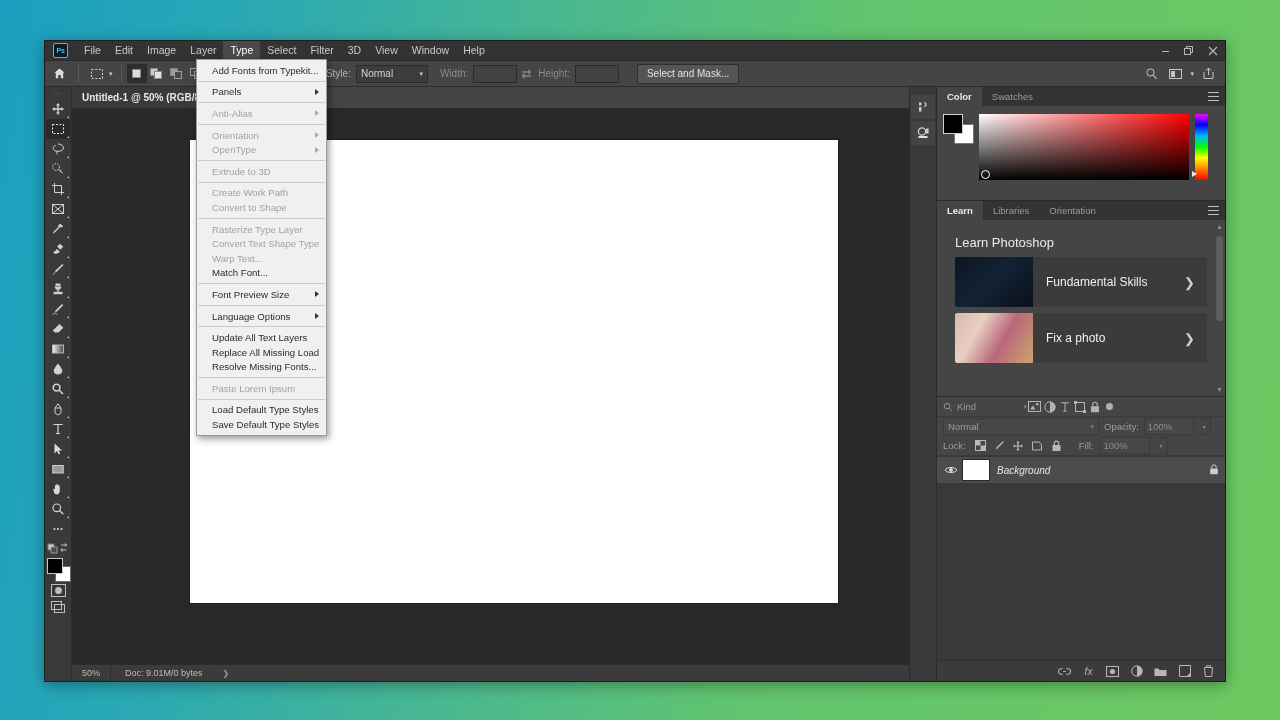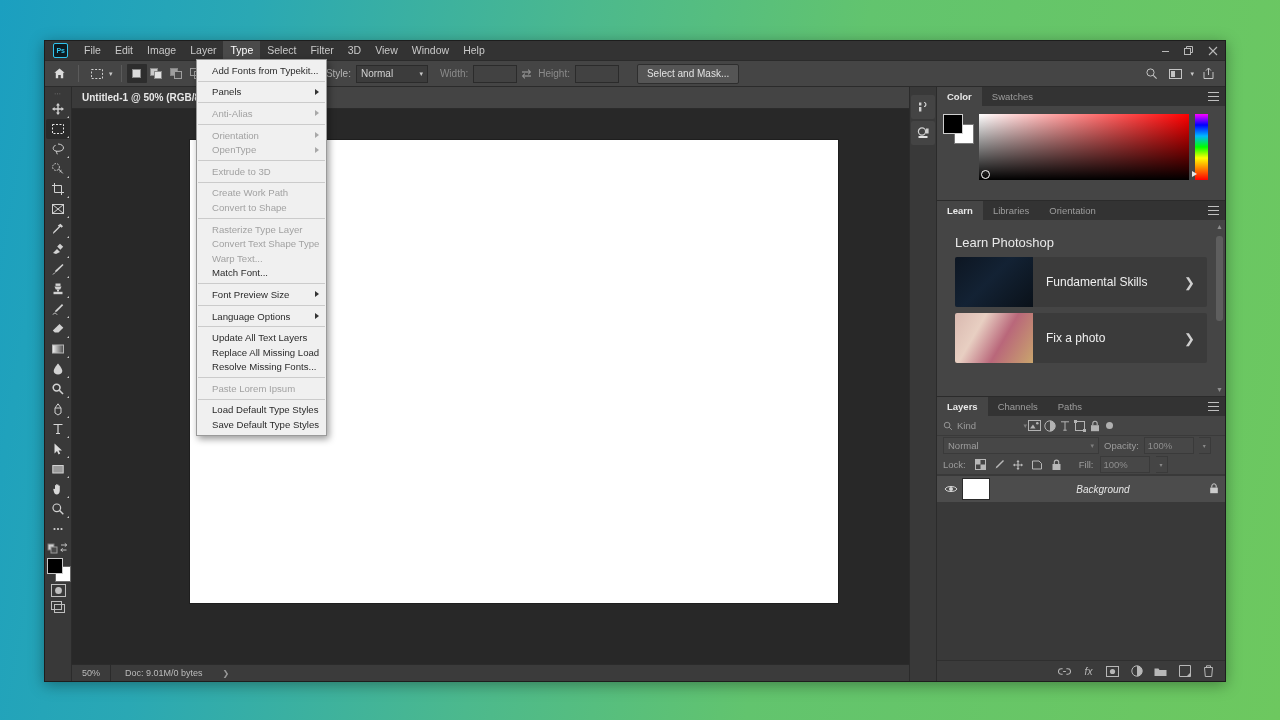--- a/index.html
+++ b/index.html
@@ -178,21 +178,21 @@
     display:flex;align-items:center;padding:0 3px;}
   .lp-spin{width:11px;height:15px;border:1px solid #3a3a3a;border-left:none;color:#8a8a8a;font-size:6px;
     display:flex;align-items:center;justify-content:center;}
   .lp-lock{height:19px;background:#454545;display:flex;align-items:center;padding:0 6px;gap:6px;}
   .lp-locktxt{font-size:9.5px;color:#9d9d9d;margin-right:2px;}
   .lp-lockicon{width:13px;height:13px;display:flex;align-items:center;justify-content:center;color:#b8b8b8;}
   .lp-list{flex:1 1 auto;background:#393939;padding-top:2px;}
   .lp-row{height:26px;background:#4c4c4c;display:flex;align-items:center;padding:0 6px;}
   .lp-eye{width:16px;display:flex;justify-content:center;color:#d6d6d6;}
   .lp-thumb{width:26px;height:20px;background:#fff;border:1px solid #2a2a2a;margin:0 7px 0 3px;}
-  .lp-name{font-size:10px;color:#e6e6e6;font-style:italic;flex:1 1 auto;text-align:center;}
+  .lp-name{font-size:10px;color:#e6e6e6;font-style:italic;flex:1 1 auto;}
   .lp-rlock{color:#cccccc;}
   .lp-foot{height:20px;background:#3b3b3b;border-top:1px solid #2f2f2f;display:flex;align-items:center;
     justify-content:flex-end;gap:11px;padding-right:10px;}
   .lp-fbtn{color:#b7b7b7;display:flex;align-items:center;justify-content:center;width:13px;height:13px;font-size:10px;}
 
   
   .dropdown{
     position:absolute;left:151px;top:18px;width:129px;background:#f0f0f0;
     border:1px solid #9a9a9a;box-shadow:2px 3px 7px rgba(0,0,0,.4);
     padding:3px 0 3px 0;z-index:90;
@@ -596,30 +596,20 @@
               <div class="card-label">Fix a photo</div>
               <div class="card-chev">❯</div>
             </div>
             <div class="scroll-ar" style="top:3px;">▲</div>
             <div class="scrollthumb"></div>
             <div class="scroll-ar" style="bottom:3px;">▼</div>
           </div>
         </div>
 
         <div class="panel layerspanel" style="flex:1 1 auto;border-bottom:none;">
-          <div class="ptabs">
-            <div class="ptab active">Layers</div>
-            <div class="ptab">Channels</div>
-            <div class="ptab">Paths</div>
-            <div class="phamb">
-                <i></i>
-                <i></i>
-                <i></i>
-              </div>
-          </div>
 
           <div class="lp-filter">
             <div class="lp-kind">
               <svg width="10" height="10" viewBox="0 0 11 11">
                   <circle cx="4.5" cy="4.5" r="3.1" fill="none" stroke="#9b9b9b"></circle>
                   <path d="M6.8 6.8 L9.8 9.8" stroke="#9b9b9b"></path>
                 </svg>
               <span class="lp-kindtxt">Kind</span>
               <span class="lp-fchev">▾</span>
             </div>

